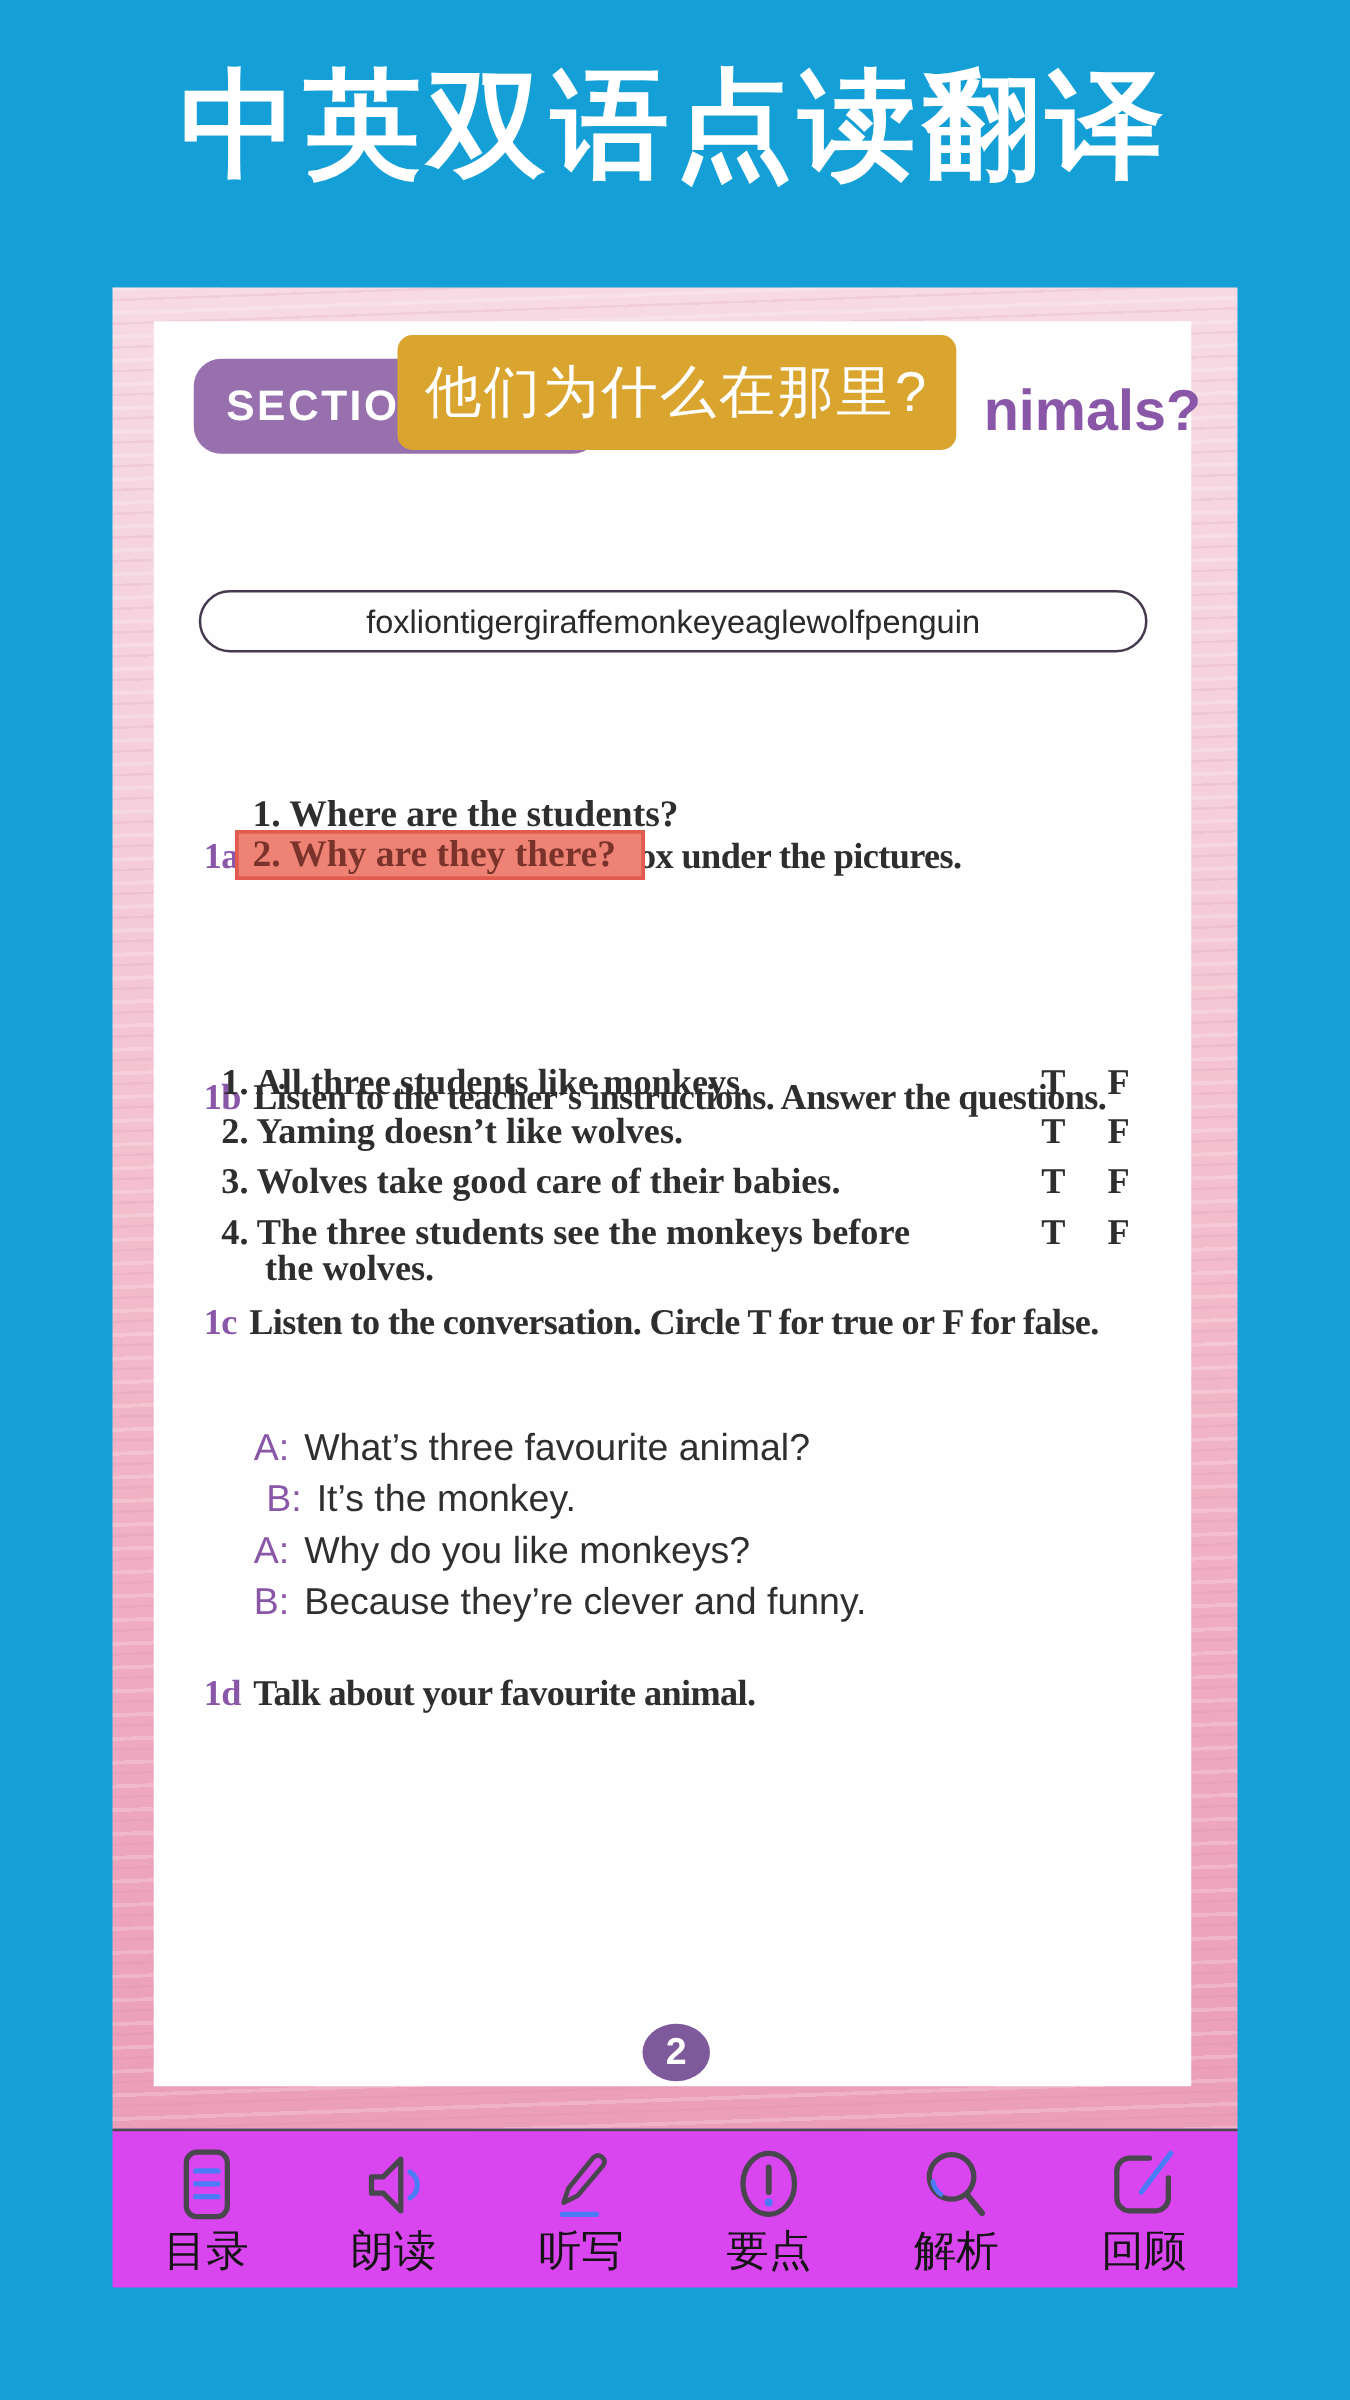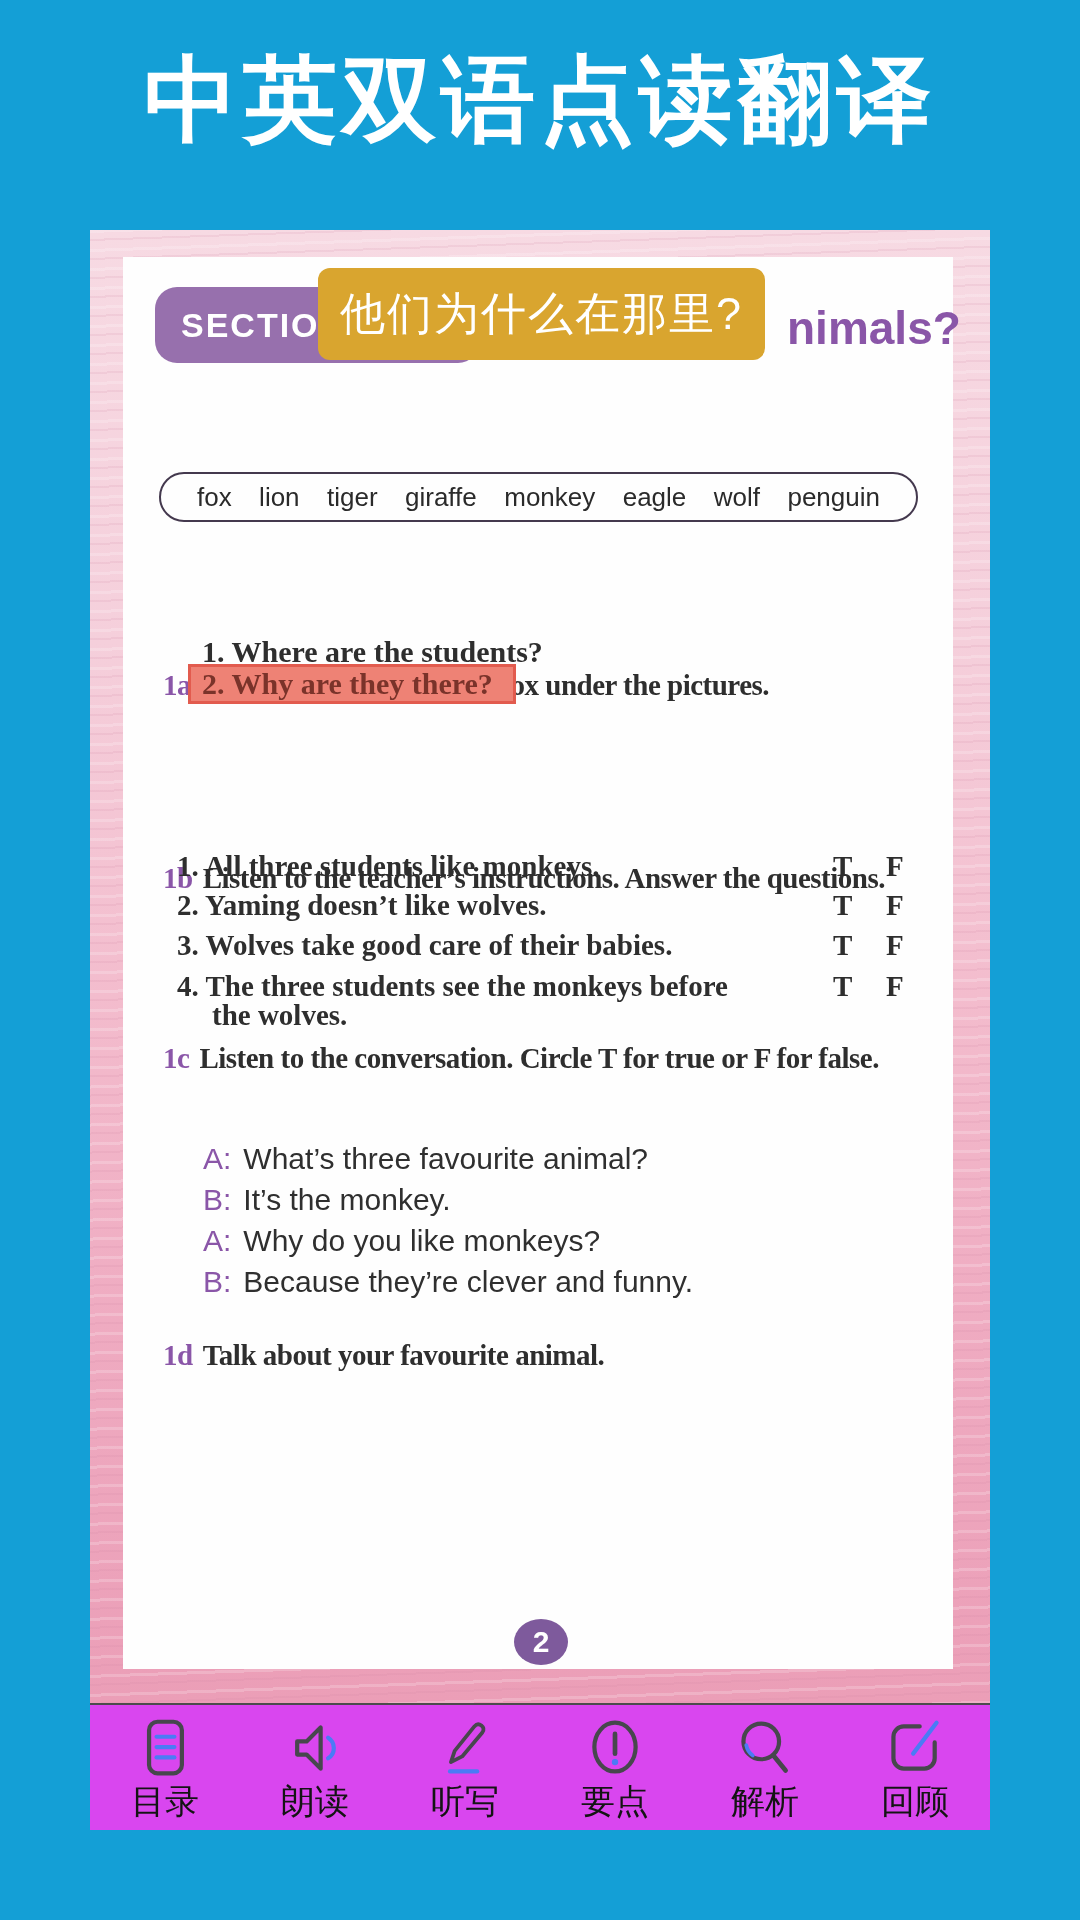--- a/index.html
+++ b/index.html
@@ -25,38 +25,38 @@
   .unit-title-frag{position:absolute;left:664px;top:44px;font-size:46px;font-weight:bold;color:#8a56a8;z-index:1;}
 
   
   .serif{font-family:"Liberation Serif","DejaVu Serif",serif;color:#2e2e2e;}
   .ex-head{position:absolute;left:40px;font-size:29px;font-weight:700;letter-spacing:-0.5px;white-space:nowrap;}
   .ex-label{color:#8a56a8;margin-right:10px;}
   .h1a{top:412px;} .h1b{top:605px;} .h1c{top:785px;} .h1d{top:1082px;}
 
   .word-box{position:absolute;left:36px;top:215px;width:759px;height:50px;border:2px solid #44394e;
       border-radius:27px;box-sizing:border-box;display:flex;align-items:center;
-      justify-content:space-between;padding:0 36px;}
+      justify-content:center;padding:0 36px;}
   .word-box span{font-size:26px;color:#2a2a2a;}
 
   .q-line{position:absolute;left:79px;font-size:30px;font-weight:700;white-space:nowrap;}
   .q1{top:378px;} .q3{top:457px;}
   .highlight-box{position:absolute;left:65px;top:407px;width:328px;height:40px;box-sizing:border-box;
       background:#ee8275;border:3px solid #e25b4e;display:flex;align-items:center;padding-left:11px;}
   .highlight-box span{font-size:30px;font-weight:700;color:#7a332a;white-space:nowrap;
       font-family:"Liberation Serif","DejaVu Serif",serif;}
 
   .tf-row{position:absolute;left:54px;width:776px;font-size:29px;font-weight:700;line-height:1.15;white-space:nowrap;}
   .tf-r1{top:593px;} .tf-r2{top:632px;} .tf-r3{top:672px;} .tf-r4{top:713px;}
   .tf-cont{position:absolute;left:89px;top:742px;font-size:29px;font-weight:700;}
   .tf-t{position:absolute;left:656px;} .tf-f{position:absolute;left:709px;}
 
   .dlg-line{position:absolute;left:80px;font-size:30px;color:#2f2f2f;white-space:nowrap;}
   .dlg-line .spk{color:#8a56a8;margin-right:12px;}
-  .d1{top:885px;} .d2{top:926px;} .d3{top:967px;} .d4{top:1008px;}
+  .d1{top:885px;} .d2{top:926px;margin-left:10px;} .d3{top:967px;} .d4{top:1008px;}
 
   .page-num{position:absolute;left:391px;top:1362px;width:54px;height:46px;border-radius:50%;
       background:#7e5a9c;color:#fff;font-size:30px;font-weight:bold;text-align:center;line-height:46px;}
 
   
   .toolbar{position:absolute;left:90px;top:1703px;width:900px;height:127px;background:#d946ef;
       border-top:2px solid #4c4c4c;box-sizing:border-box;display:flex;}
   .tool{width:150px;display:flex;flex-direction:column;align-items:center;padding-top:13px;box-sizing:border-box;}
   .tool svg{width:64px;height:60px;display:block;}
   .tool .tlabel{margin-top:5px;font-size:34px;color:#141414;line-height:1.1;}

